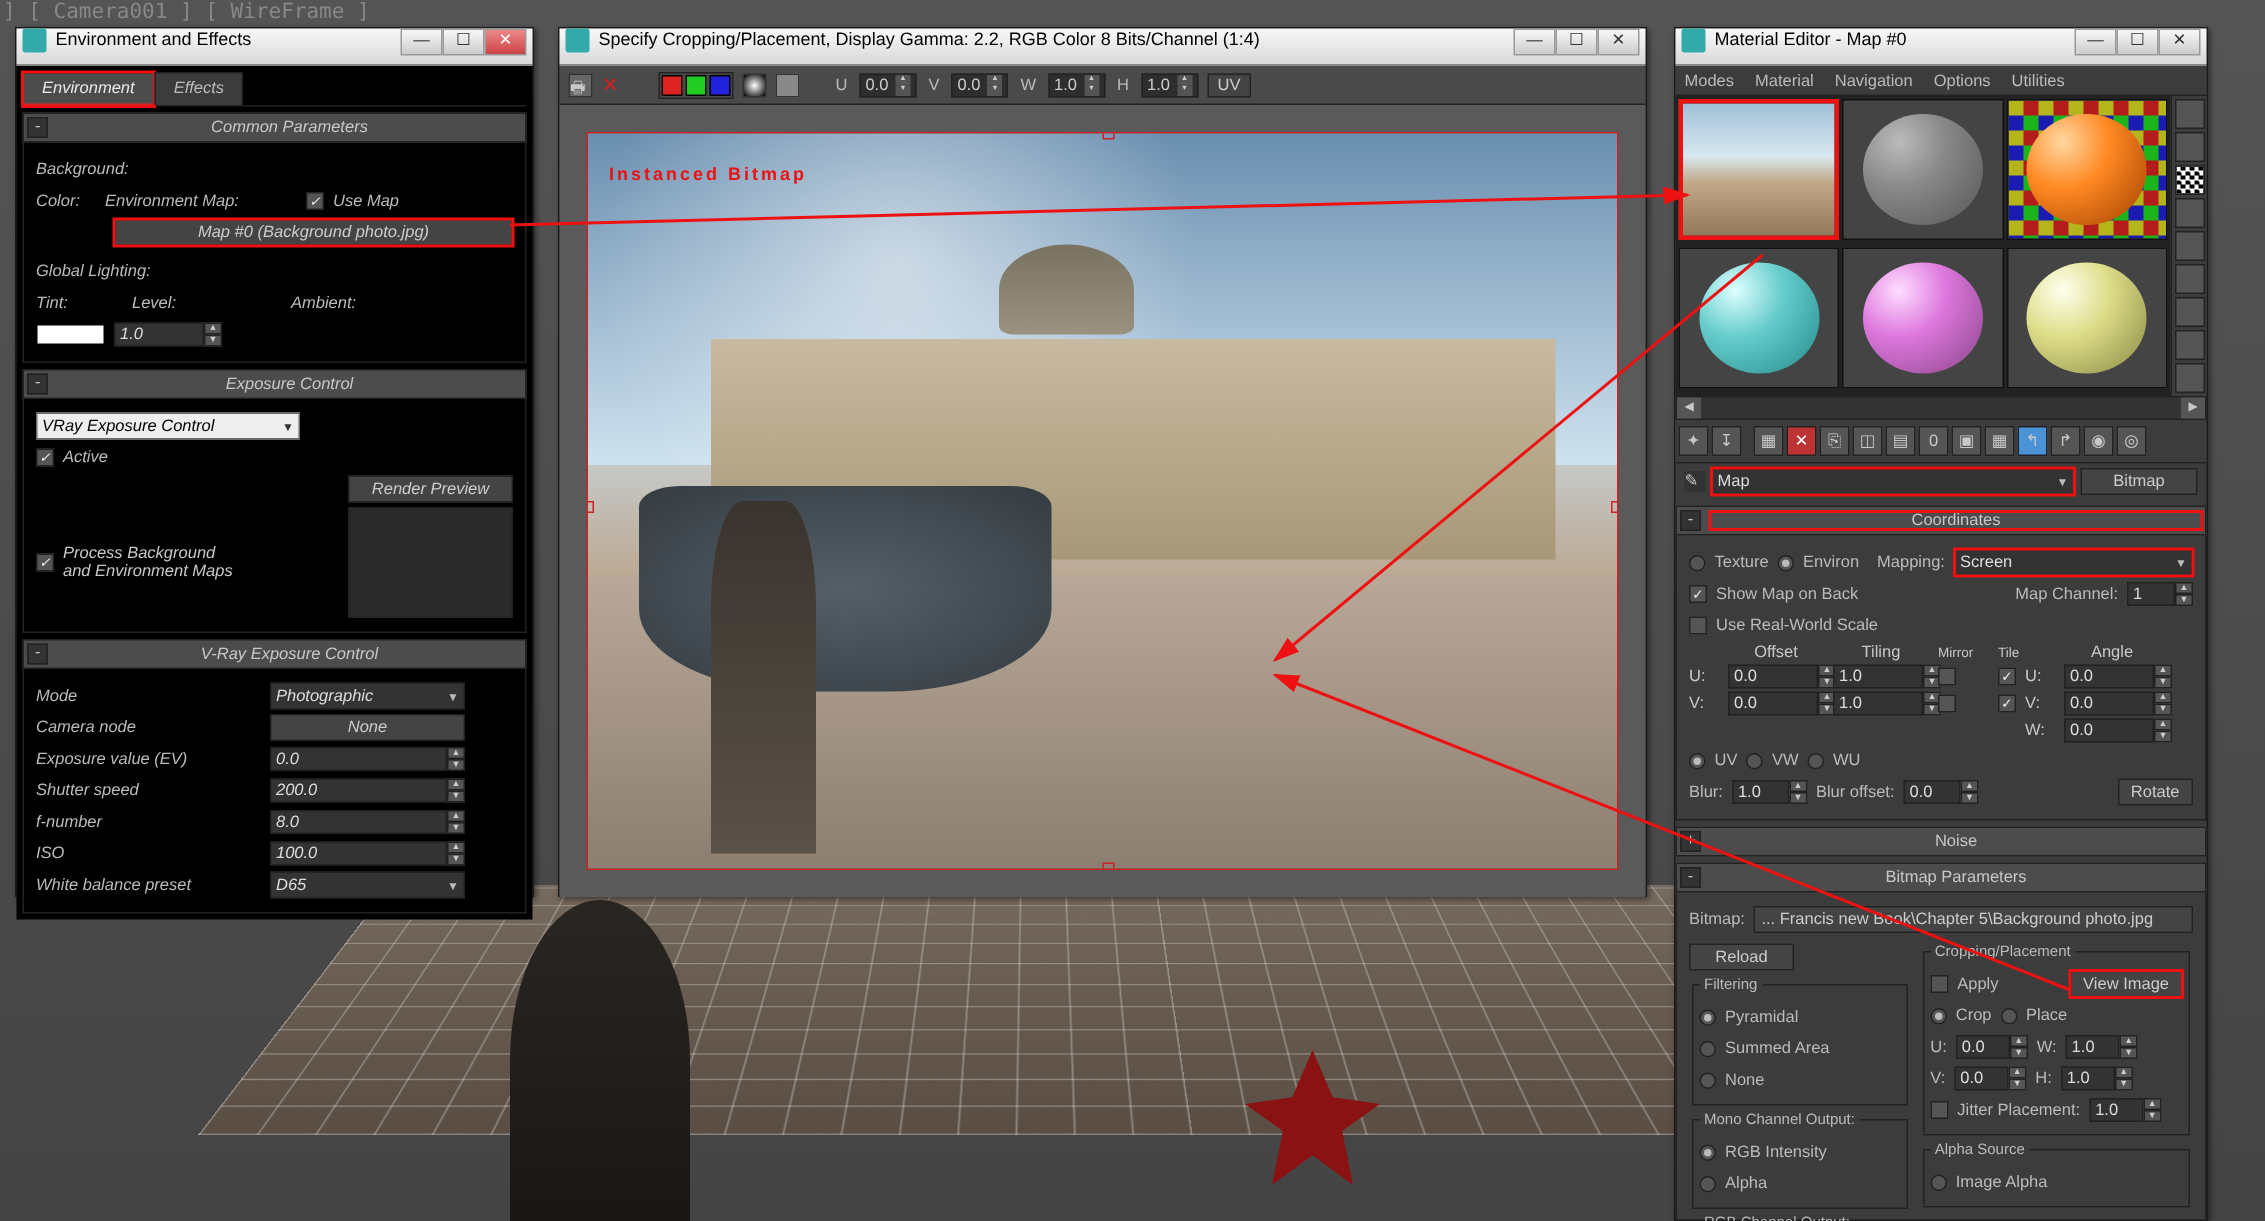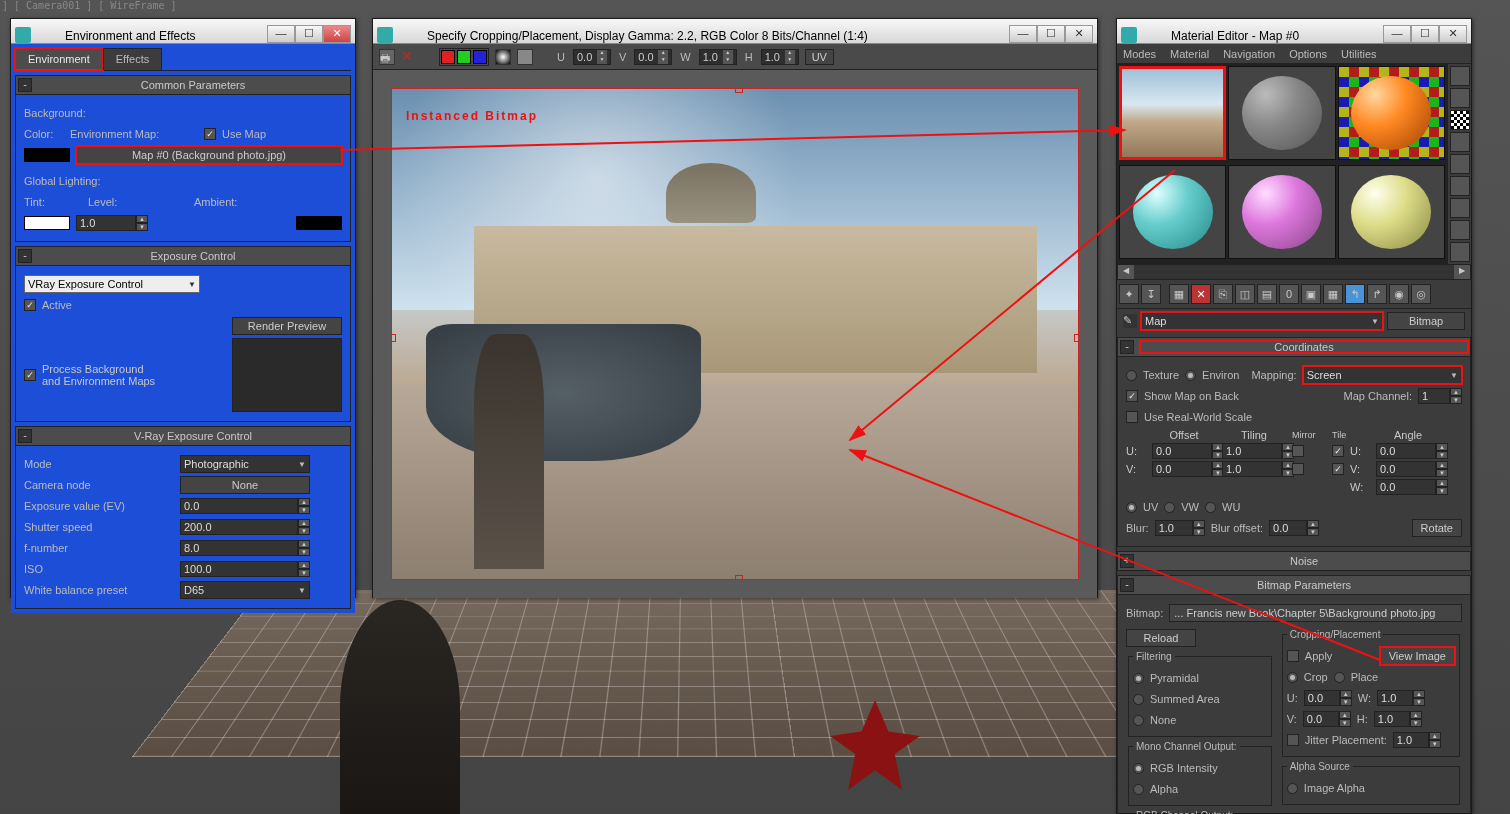--- a/index.html
+++ b/index.html
@@ -1,31 +1,31 @@
 <!DOCTYPE html>
 <html><head>
 <meta charset="utf-8">
 <style>
   * { box-sizing: border-box; margin: 0; padding: 0; font-family: "Segoe UI", Tahoma, sans-serif; font-size: 11px; }
   body { background: #2a2a2a; width: 1510px; height: 814px; position: relative; overflow: hidden; color: #c8c8c8; }
   .bg-viewport { position: absolute; top: 0; left: 0; width: 1510px; height: 814px; background: linear-gradient(#555 0%, #444 100%); }
   .bg-viewport .ground { position: absolute; top: 590px; left: 260px; width: 860px; height: 224px; background: repeating-linear-gradient(0deg, rgba(255,255,255,0.3) 0 1px, transparent 1px 20px), repeating-linear-gradient(90deg, rgba(255,255,255,0.3) 0 1px, transparent 1px 30px), linear-gradient(#776a5e,#5a4e44); transform: perspective(800px) rotateX(55deg); transform-origin: top center; }
   .bg-viewport .shape { position:absolute; top:700px; left:830px; width:90px; height:90px; background:#8a1212; clip-path: polygon(50% 0%, 65% 35%, 100% 40%, 72% 60%, 80% 100%, 50% 78%, 20% 100%, 28% 60%, 0% 40%, 35% 35%); }
   .bg-viewport .figure { position:absolute; top:600px; left:340px; width:120px; height:214px; background: linear-gradient(#2a2622,#1a1614); border-radius:50% 50% 0 0; }
-  .bg-viewport .top-label { position:absolute; top:0; left:2px; color:#888; font-size:10px; font-family:monospace; }
+  .bg-viewport .top-label { position:absolute; top:0; left:2px; color:#888; font-size:14px; font-family:monospace; }
 
   
   .win { position: absolute; background: #3c3c3c; border: 1px solid #1a1a1a; box-shadow: 1px 1px 4px rgba(0,0,0,0.5); }
-  .win .titlebar { height: 25px; background: linear-gradient(#f8f8f8,#d8d8d8); display:flex; align-items:flex-end; padding: 0 4px; border-bottom:1px solid #888;gap:28px; }
+  .win .titlebar { height: 25px; background: linear-gradient(#f8f8f8,#d8d8d8); display:flex; align-items:flex-start; padding: 0 4px; border-bottom:1px solid #888; }
   .win .titlebar .icon { width:16px; height:16px; background:#3aa; border-radius:2px; margin-right:6px; }
   .win .titlebar .title { flex:1; color:#000; font-size:12px; }
   .win .titlebar .ctrls { display:flex; gap:0; }
   .win .titlebar .ctrls .tbtn { width:28px; height:18px; background: linear-gradient(#f8f8f8,#ccc); border:1px solid #999; text-align:center; line-height:15px; font-size:11px; color:#333; }
   .win .titlebar .ctrls .tbtn.close { background: linear-gradient(#e88,#c44); color:#fff; }
-  .win .body { background:#1d4ed8; }
+  .win .body { background:#000000;font-style:italic; }
 
   
   #env-win { left: 10px; top: 18px; width: 346px; height: 580px; }
   #env-win .body { padding: 4px; }
   .tabs { display:flex; border-bottom:1px solid #222; margin-bottom:4px; }
   .tabs .tab { padding: 4px 12px; background:#3c3c3c; border:1px solid #222; border-bottom:none; color:#bbb; }
   .tabs .tab.active { background:#4c4c4c; color:#e8e8e8; border-bottom:2px solid #d22; margin-bottom:-1px; }
   .rollout-hdr { background:#4c4c4c; text-align:center; padding:2px; border:1px solid #222; margin-top:4px; display:flex; align-items:center; }
   .rollout-hdr .tgl { width:14px; height:14px; background:#333; border:1px solid #222; text-align:center; line-height:11px; margin-right:6px; }
   .rollout-hdr .lbl { flex:1; }

